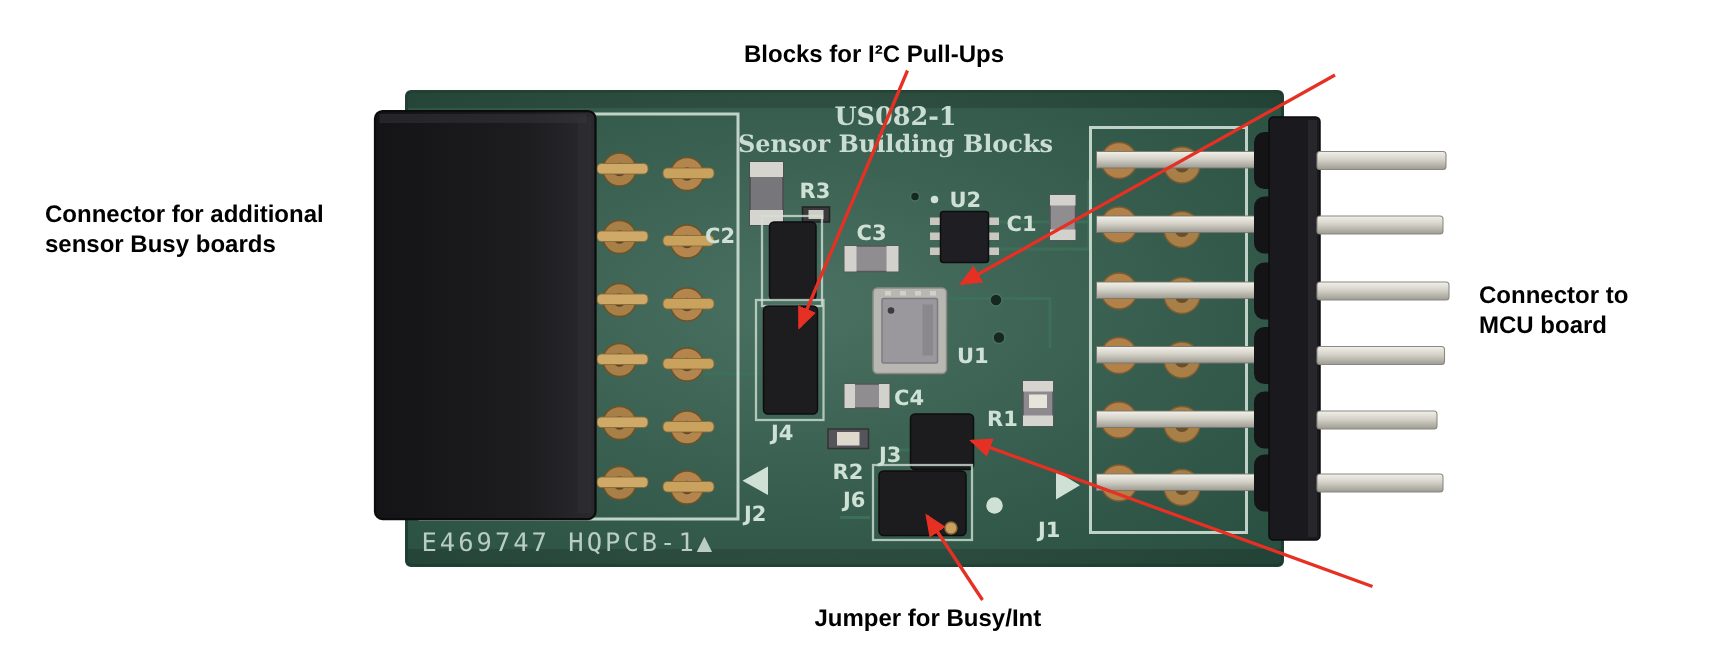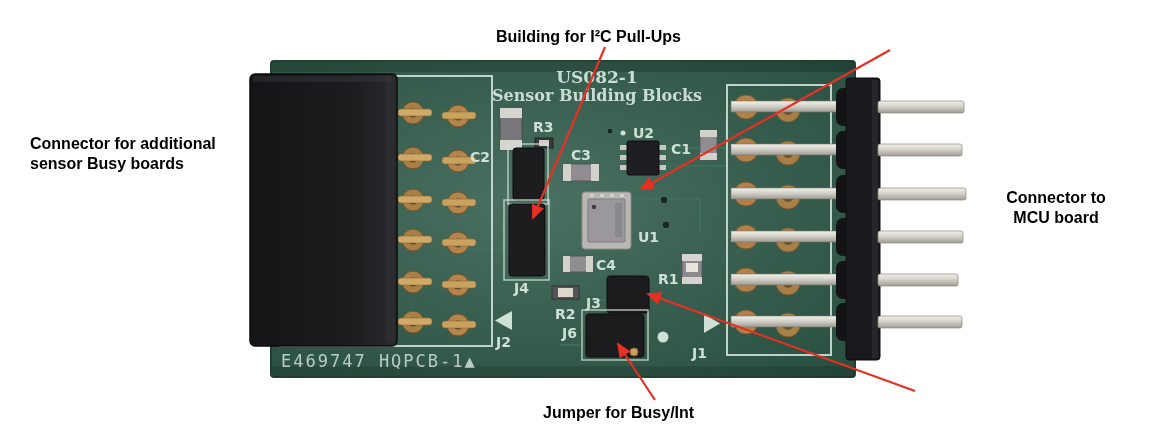--- a/index.html
+++ b/index.html
@@ -296,18 +296,18 @@
     </g>
 
     <g stroke="#e63024" stroke-width="2.2" fill="none">
       <line x1="605" y1="47" x2="533" y2="218" marker-end="url(#redArrow)"></line>
       <line x1="890" y1="50" x2="641" y2="189" marker-end="url(#redArrow)"></line>
       <line x1="655" y1="400" x2="618" y2="344" marker-end="url(#redArrow)"></line>
       <line x1="915" y1="391" x2="648" y2="294" marker-end="url(#redArrow)"></line>
     </g>
   </svg>
 
-  <div class="callout" style="left:496px;top:27px;">Building for I²C Pull-Ups</div>
+  <div class="callout" style="left:496px;top:27px;">Blocks for I²C Pull-Ups</div>
   <div class="callout wrap" style="left:30px;top:134px;width:240px;">Connector for additional sensor Busy boards</div>
-  <div class="callout wrap" style="left:986px;top:188px;width:140px;text-align:center;">Connector to MCU board</div>
+  <div class="callout wrap" style="left:986px;top:188px;width:140px;">Connector to MCU board</div>
   <div class="callout" style="left:543px;top:403px;">Jumper for Busy/Int</div>
 
 </div>
 
 </body></html>

